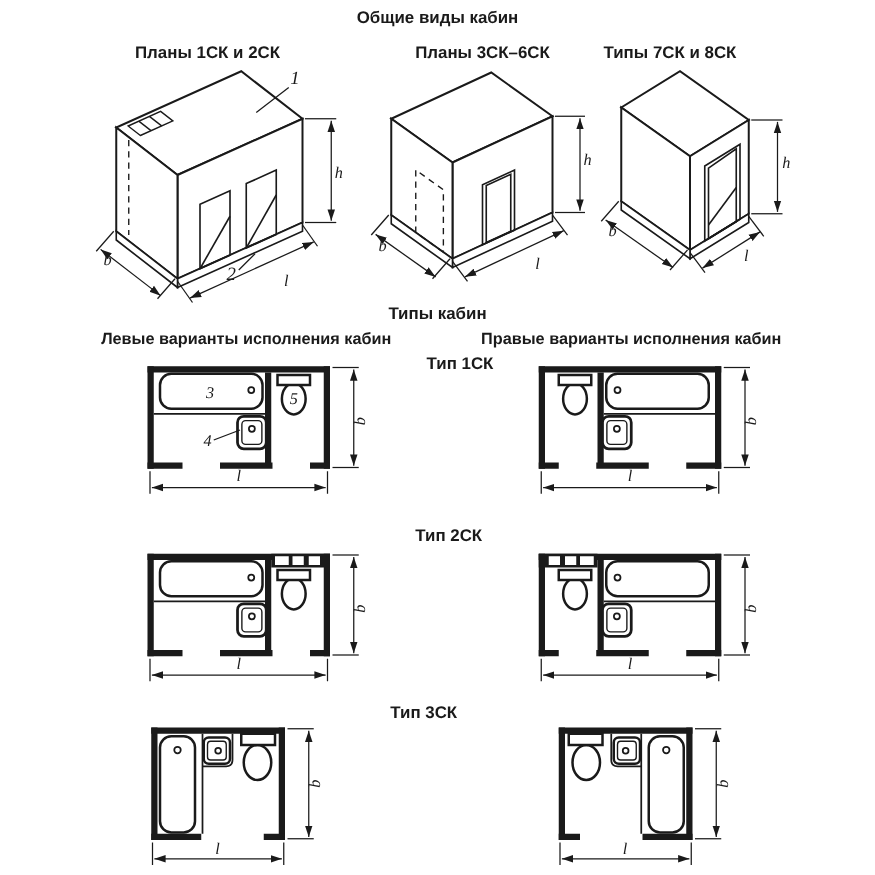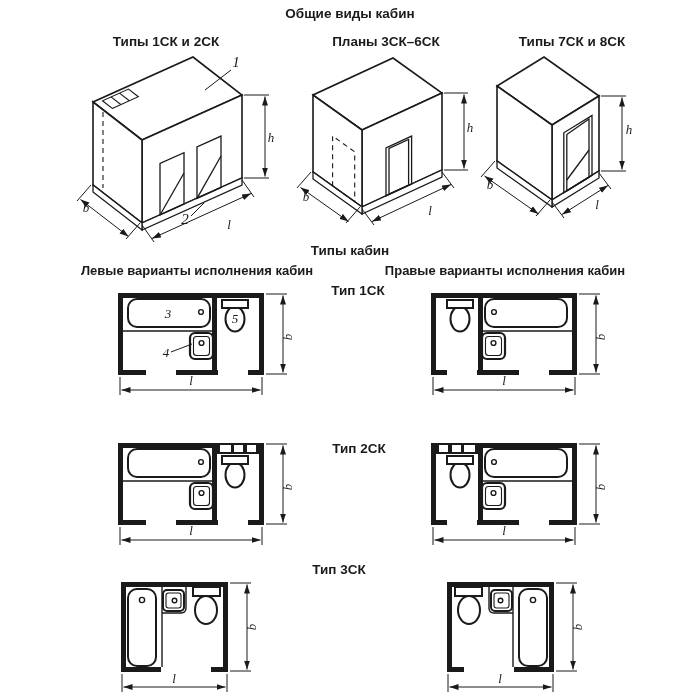--- a/index.html
+++ b/index.html
@@ -95,23 +95,23 @@
         <line x1="112" y1="93" x2="133" y2="93"></line>
         <line x1="129" y1="6.5" x2="129" y2="91.5" marker-start="url(#arr)" marker-end="url(#arr)"></line>
         <line x1="4" y1="96" x2="4" y2="114"></line>
         <line x1="109" y1="96" x2="109" y2="114"></line>
         <line x1="5.5" y1="109" x2="107.5" y2="109" marker-start="url(#arr)" marker-end="url(#arr)"></line>
       </g>
     </defs>
   </svg>
 
   <span class="hlabel" style="left:350px;top:6px">Общие виды кабин</span>
-  <span class="hlabel" style="left:166px;top:34px">Типы 1СК и 2СК</span>
+  <span class="hlabel" style="left:166px;top:34px">Планы 1СК и 2СК</span>
   <span class="hlabel" style="left:386px;top:34px">Планы 3СК–6СК</span>
-  <span class="hlabel" style="left:572px;top:34px">Типы 7СК и 8СК</span>
+  <span class="hlabel" style="left:536px;top:34px">Типы 7СК и 8СК</span>
 
   <svg style="left:55px;top:52px" width="240" height="200">
     <g>
       <polygon points="87,88 187,43 138,5 38,50" fill="#fff" stroke="#1a1a1a" stroke-width="1.6"></polygon>
       <polygon points="87,171 187,126 187,43 87,88" fill="#fff" stroke="#1a1a1a" stroke-width="1.6"></polygon>
       <polygon points="87,171 38,133 38,50 87,88" fill="#fff" stroke="#1a1a1a" stroke-width="1.6"></polygon>
       <polygon points="87,171 187,126 187,133 87,178" fill="#fff" stroke="#1a1a1a" stroke-width="1.3"></polygon>
       <polygon points="87,171 38,133 38,140 87,178" fill="#fff" stroke="#1a1a1a" stroke-width="1.3"></polygon>
       <g fill="none" stroke="#1a1a1a" stroke-width="1.3">
         <polygon points="105,163 129,152.2 129,100.7 105,111.5"></polygon>
@@ -201,21 +201,21 @@
     </g>
     <text class="dim" x="161" y="84" text-anchor="middle">h</text>
     <text class="dim" x="129" y="159" text-anchor="middle">l</text>
     <text class="dim" x="22" y="139" text-anchor="middle">b</text>
   </svg>
 
   <span class="hlabel" style="left:350px;top:243px">Типы кабин</span>
   <span class="hlabel" style="left:505px;top:263px;font-size:13px">Правые варианты исполнения кабин</span>
   <span class="hlabel" style="left:197px;top:263px;font-size:13px">Левые варианты исполнения кабин</span>
 
-  <span class="hlabel" style="left:358px;top:283px">Тип 1СК</span>
+  <span class="hlabel" style="left:368px;top:283px">Тип 1СК</span>
 
   <svg style="left:116px;top:291px" width="190" height="112">
     <use href="#room-1sk"></use>
     <use href="#dims-12"></use>
     <line x1="55" y1="61" x2="76" y2="53" class="ln" stroke-width="1"></line>
     <text class="num" x="52" y="27" text-anchor="middle">3</text>
     <text class="num" x="50" y="66" text-anchor="middle">4</text>
     <text class="num" x="119" y="32" text-anchor="middle">5</text>
     <text class="dim" x="75" y="94" text-anchor="middle">l</text>
     <text class="dim" x="176" y="46" text-anchor="middle" transform="rotate(-90 176 46)">b</text>
@@ -223,21 +223,21 @@
 
   <svg style="left:429px;top:291px" width="190" height="112">
     <g transform="translate(150 0) scale(-1 1)">
       <use href="#room-1sk"></use>
     </g>
     <use href="#dims-12"></use>
     <text class="dim" x="75" y="94" text-anchor="middle">l</text>
     <text class="dim" x="176" y="46" text-anchor="middle" transform="rotate(-90 176 46)">b</text>
   </svg>
 
-  <span class="hlabel" style="left:359px;top:441px">Тип 2СК</span>
+  <span class="hlabel" style="left:359px;top:421px">Тип 2СК</span>
 
   <svg style="left:116px;top:441px" width="190" height="112">
     <use href="#room-2sk"></use>
     <use href="#dims-12"></use>
     <text class="dim" x="75" y="94" text-anchor="middle">l</text>
     <text class="dim" x="176" y="46" text-anchor="middle" transform="rotate(-90 176 46)">b</text>
   </svg>
 
   <svg style="left:429px;top:441px" width="190" height="112">
     <g transform="translate(150 0) scale(-1 1)">

